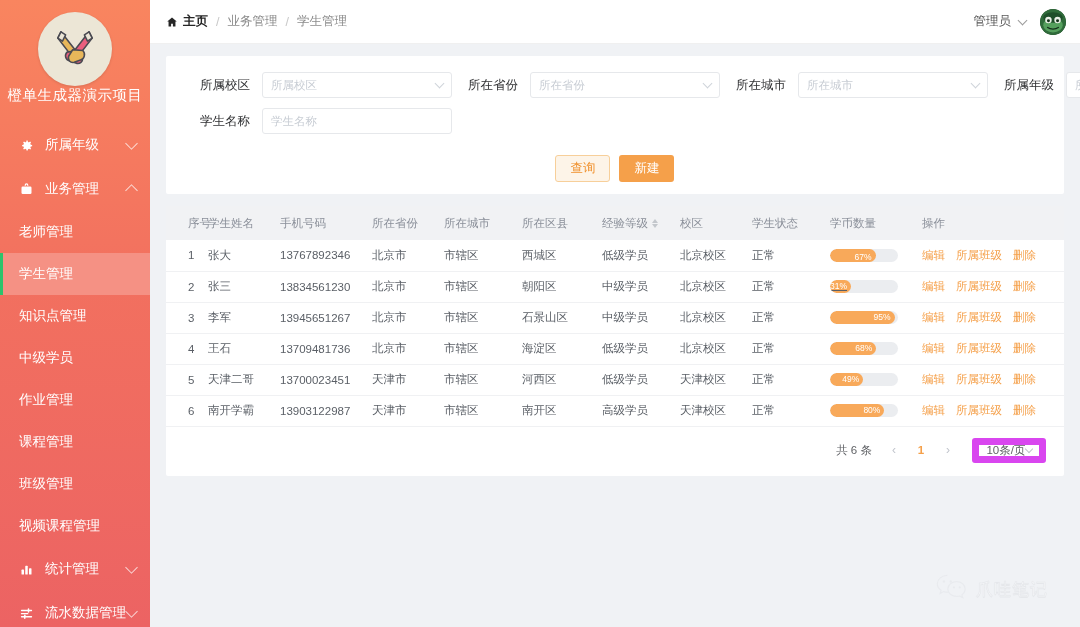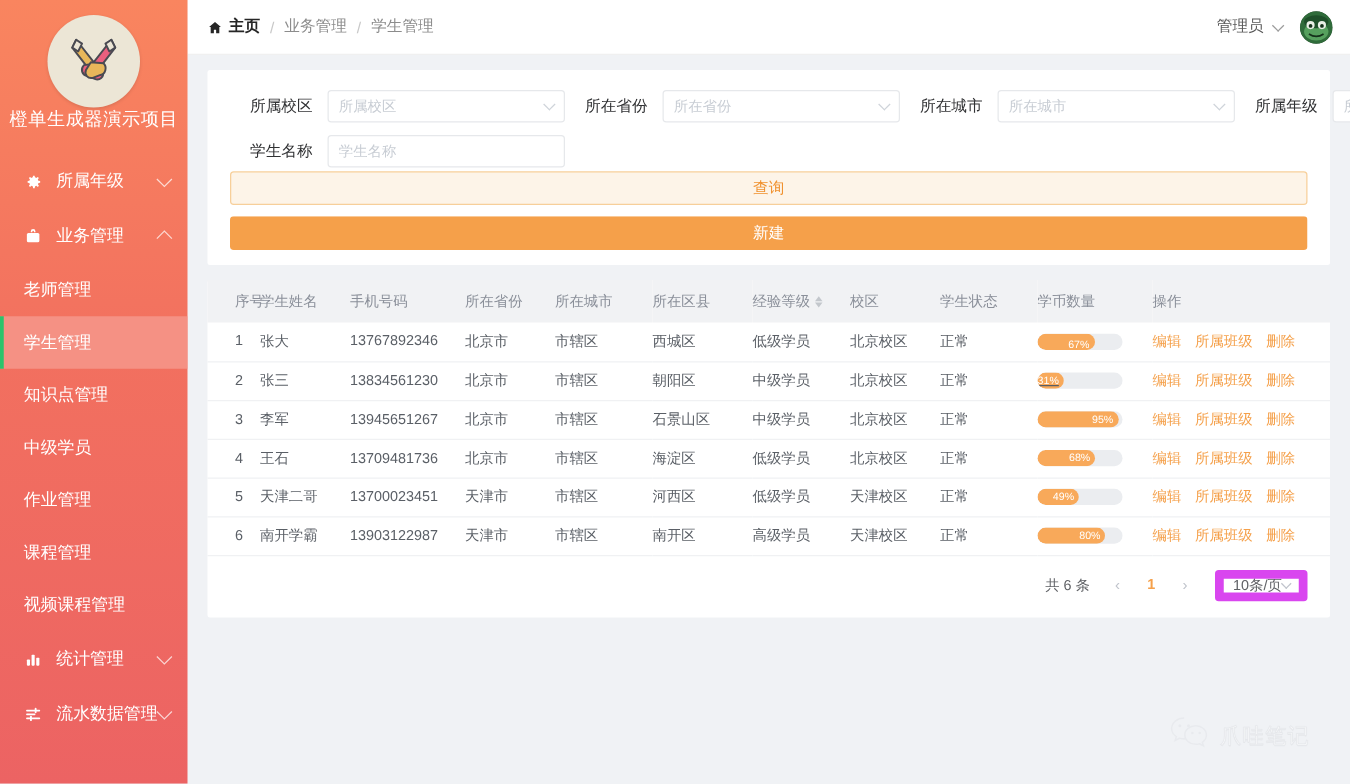--- a/index.html
+++ b/index.html
@@ -89,21 +89,21 @@
   .f-ctrl {
     height: 26px; flex: 0 0 190px; width: 190px; border: 1px solid #e6e8eb; border-radius: 3px;
     background: #fff; display: flex; align-items: center; padding: 0 8px;
     font-size: 11.5px; color: #c8cdd4; position: relative;
   }
   .f-ctrl .ph { flex: 1 1 auto; white-space: nowrap; overflow: hidden; }
   .f-ctrl .sel-chev {
     width: 7px; height: 7px; border-right: 1.1px solid #cfd4da; border-bottom: 1.1px solid #cfd4da;
     transform: rotate(45deg); margin-top: -3px; flex: 0 0 7px;
   }
-  .f-actions { display: flex; justify-content: center; gap: 9px; margin-top: 3px; flex-direction: column; }
+  .f-actions { display: flex; justify-content: center; gap: 9px; margin-top: 21px; }
   .btn { height: 27px; min-width: 48px; padding: 0 14px; border-radius: 3px; font-size: 12.5px;
          display: inline-flex; align-items: center; justify-content: center; cursor: pointer; border: 1px solid transparent; }
   .btn-ghost { background: #fdf4e8; border-color: #f7cf9a; color: #f0912e; }
   .btn-primary { background: #f5a04a; color: #fff; }
 
   
   .table-card { margin-top: 12px; padding: 0 0 0 0; }
   table.grid { width: 100%; border-collapse: collapse; table-layout: fixed; }
   table.grid th {
     background: #f1f2f4; color: #8a8f99; font-size: 11.5px; font-weight: normal;
@@ -217,20 +217,23 @@
         <span>知识点管理</span>
       </div>
       <div class="submenu-item">
         <span>中级学员</span>
       </div>
       <div class="submenu-item">
         <span>作业管理</span>
       </div>
       <div class="submenu-item">
         <span>课程管理</span>
+      </div>
+      <div class="submenu-item">
+        <span>班级管理</span>
       </div>
       <div class="submenu-item">
         <span>视频课程管理</span>
       </div>
 
       <div class="menu-group-title">
         <span class="mg-icon">
           <svg width="15" height="15" viewBox="0 0 24 24" fill="#ffffff">
             <rect x="4" y="12" width="4" height="8" rx="1"></rect>
             <rect x="10" y="6" width="4" height="14" rx="1"></rect>

